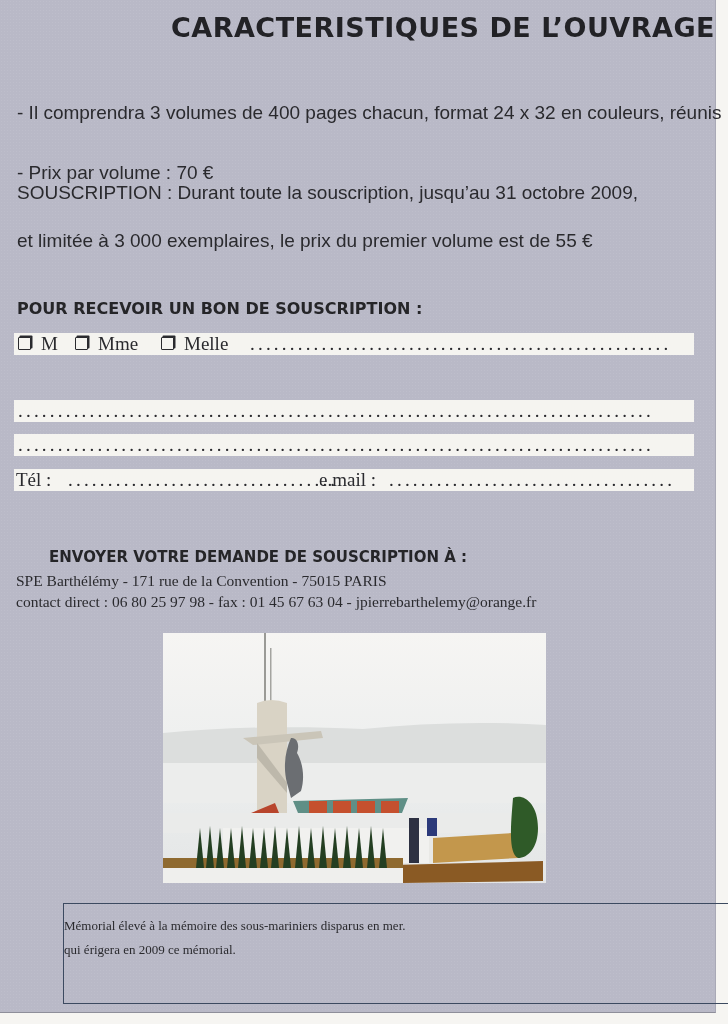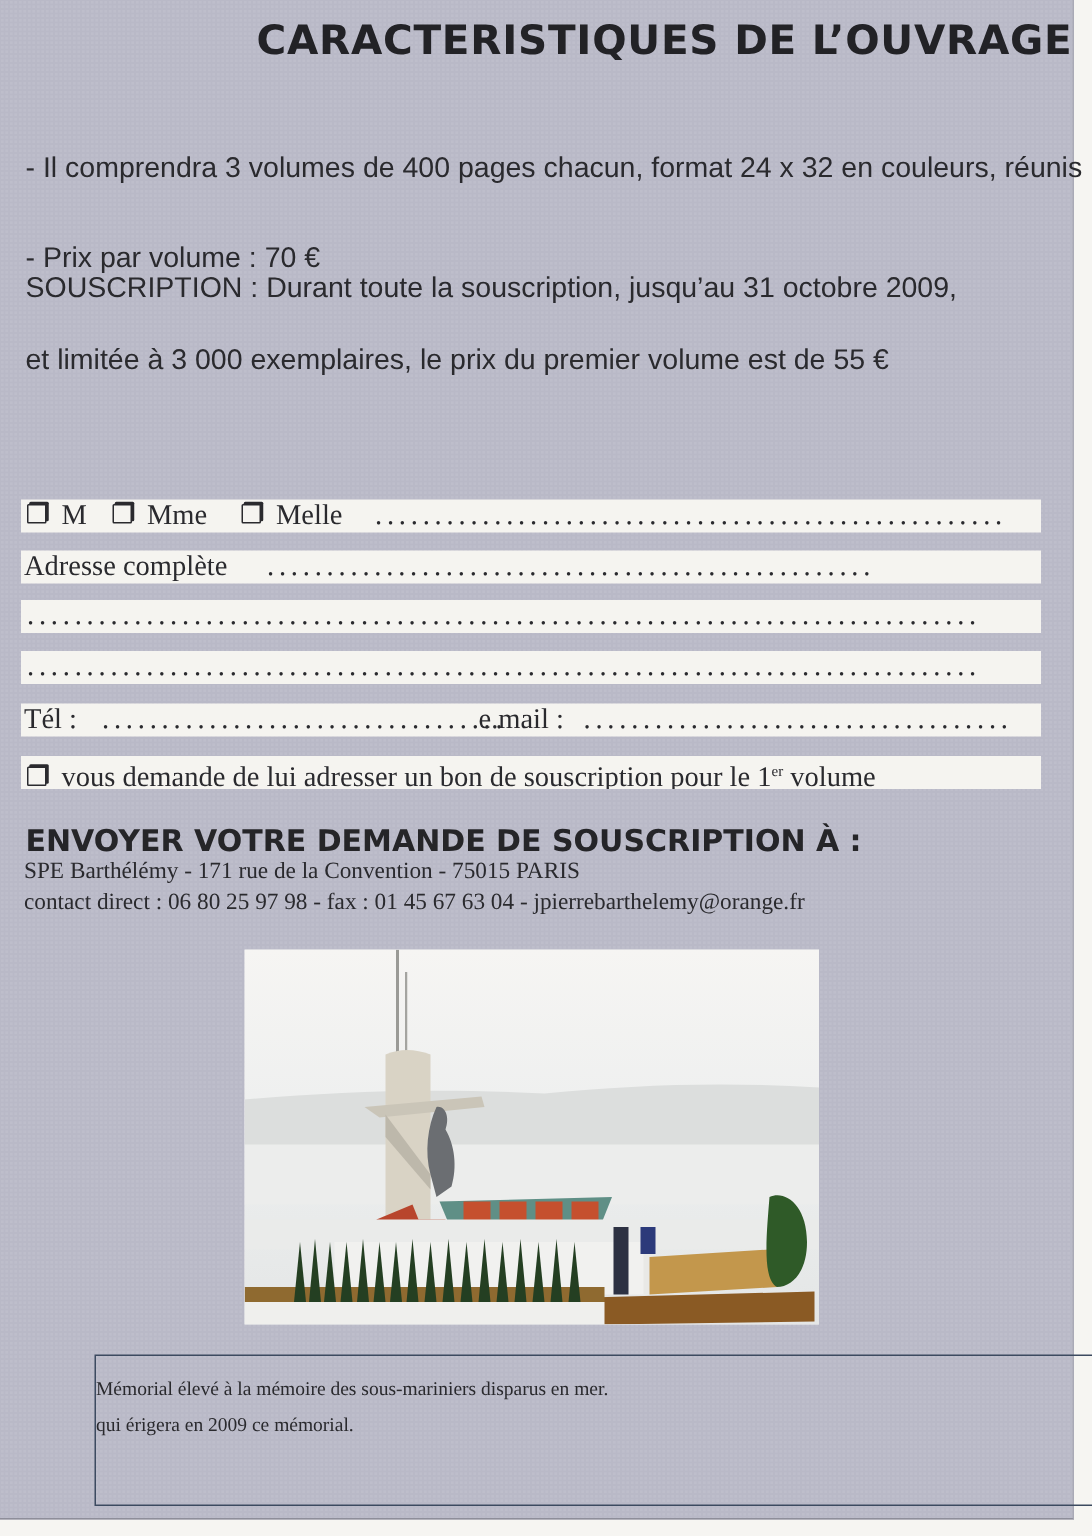--- a/index.html
+++ b/index.html
@@ -28,61 +28,53 @@
 
 <div class="card">
 
   <div class="title">CARACTERISTIQUES DE L’OUVRAGE</div>
 
   <div class="para" style="top:102px">- Il comprendra 3 volumes de 400 pages chacun, format 24 x 32 en couleurs, réunis</div>
   <div class="para" style="top:162px">- Prix  par volume : 70 €</div>
   <div class="para" style="top:182px">SOUSCRIPTION : Durant toute la souscription, jusqu’au 31 octobre 2009,</div>
   <div class="para" style="top:230px">et limitée à 3 000 exemplaires, le prix du premier volume est de 55 €</div>
 
+  <div class="h2" style="top:299px">POUR RECEVOIR UN BON DE SOUSCRIPTION :</div>
 
   <div class="row" style="top:333px">
     <span class="in" style="left:4px">
       <span class="cb"></span><span>M</span>
     </span>
     <span class="in" style="left:61px">
       <span class="cb"></span><span>Mme</span>
     </span>
     <span class="in" style="left:147px">
       <span class="cb"></span><span>Melle</span>
     </span>
     <span class="in dots" style="left:236px">.....................................................</span>
   </div>
 
-  <div class="row" style="top:367px">
-    <span class="in" style="left:2px">Adresse complète</span>
-    <span class="in dots" style="left:164px">...................................................</span>
-  </div>
 
   <div class="row" style="top:400px">
     <span class="in dots" style="left:4px">................................................................................</span>
   </div>
 
   <div class="row" style="top:434px">
     <span class="in dots" style="left:4px">................................................................................</span>
   </div>
 
   <div class="row" style="top:469px">
     <span class="in" style="left:2px">Tél :</span>
     <span class="in dots" style="left:54px">..................................</span>
     <span class="in" style="left:305px">e.mail :</span>
     <span class="in dots" style="left:375px">....................................</span>
   </div>
 
-  <div class="row" style="top:504px">
-    <span class="in" style="left:4px">
-      <span class="cb"></span><span>vous demande de lui adresser un bon de souscription pour le 1</span><sup>er</sup><span> volume</span>
-    </span>
-  </div>
 
-  <div class="h2" style="top:548px;font-size:20px;">ENVOYER VOTRE DEMANDE DE SOUSCRIPTION À :</div>
+  <div class="h2" style="top:548px;font-size:15px;margin-left:32px;">ENVOYER VOTRE DEMANDE DE SOUSCRIPTION À :</div>
   <div class="small" style="top:572px">SPE Barthélémy - 171 rue de la Convention - 75015 PARIS</div>
   <div class="small" style="top:593px">contact direct  : 06 80 25 97 98 - fax  : 01 45 67 63 04 - jpierrebarthelemy@orange.fr</div>
 
   <div class="photo">
     <svg width="383" height="250" viewBox="0 0 383 250">
       <defs>
         <linearGradient id="sky" x1="0" y1="0" x2="0" y2="1">
           <stop offset="0" stop-color="#f6f5f3"></stop>
           <stop offset="0.55" stop-color="#eceeee"></stop>
           <stop offset="1" stop-color="#e4e6e6"></stop>

